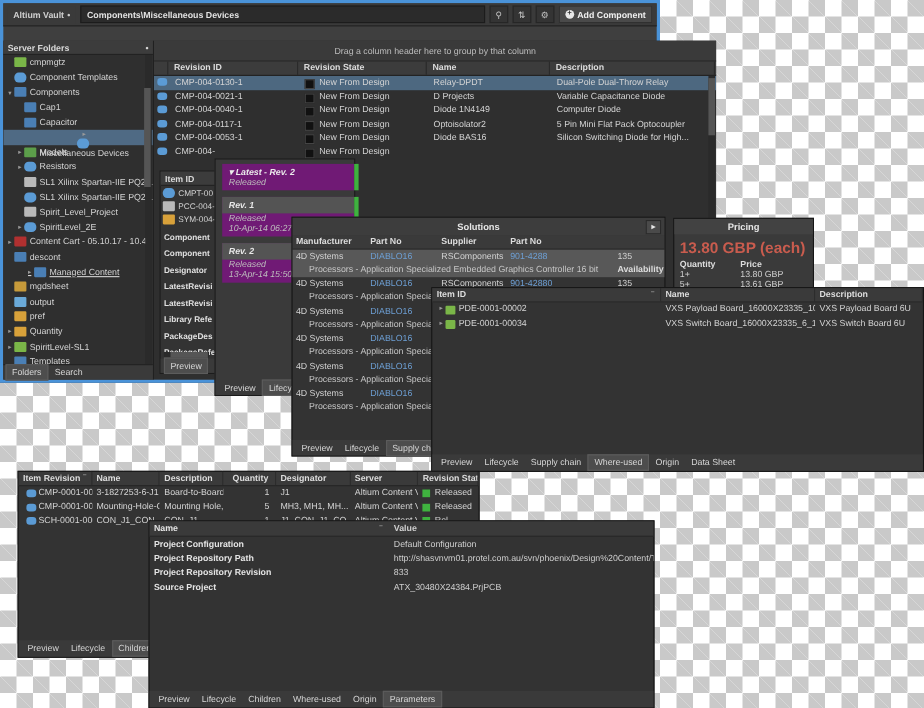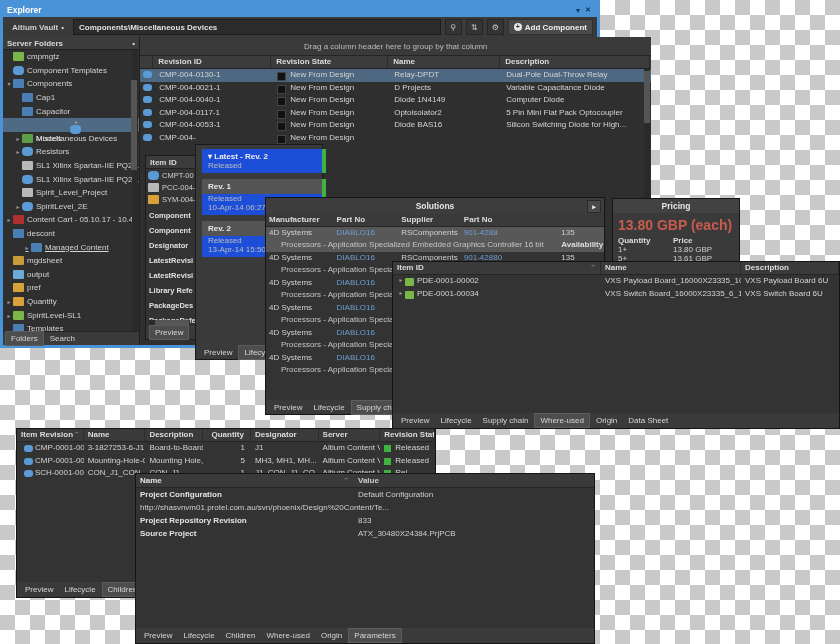--- a/index.html
+++ b/index.html
@@ -77,21 +77,21 @@
   .ghead div{padding:1px 0 0 5px;border-right:1px solid #2a2a2a;box-sizing:border-box;overflow:hidden;white-space:nowrap;}
   .grow{height:12.6px;display:flex;font-size:8px;color:#d4d4d4;white-space:nowrap;cursor:pointer;}
   .grow.sel{background:#4d6880;}
   .grow div{padding:1px 0 0 5px;box-sizing:border-box;overflow:hidden;}
   .cl-ic{width:9px;height:7px;background:#5b9bd5;border-radius:3px;margin:2px 2px 0 3px;flex:none;}
   .sq{width:7px;height:7px;background:#111;border:1px solid #444;margin:2px 4px 0 0;flex:none;}
   .gscroll{position:absolute;right:1px;width:6px;background:#2a2a2a;}
 
   
   #revpop{left:195px;top:144px;width:128px;height:216px;background:#3a3a3a;border:1px solid #1a1a1a;}
-  .rev-card{margin:2px 0 2px 6px;background:#1d4ed8;position:relative;cursor:pointer;}
+  .rev-card{margin:2px 0 2px 6px;background:#701a75;position:relative;cursor:pointer;font-style:italic;}
   .rev-card .bar{position:absolute;right:-4px;top:0;width:4px;height:100%;background:#3fb23f;}
   .rev-t{font-size:8px;font-weight:bold;color:#ececec;padding:3px 5px 0 6px;}
   .rev-s{font-size:8px;color:#bdbdbd;padding:0 5px 3px 6px;line-height:9px;}
   .rev-hdr{font-size:8px;font-weight:bold;color:#e8e8e8;padding:3px 6px;background:#545454;}
   .rev-tabs{position:absolute;bottom:0;left:0;right:0;height:14px;background:#3a3a3a;
     display:flex;align-items:center;gap:1px;padding-left:3px;}
 
   
   #itempane{left:145px;top:155px;width:52px;height:185px;background:#333;border:1px solid #1c1c1c;}
   .ipr{height:12px;display:flex;align-items:center;font-size:7.5px;color:#d2d2d2;padding-left:2px;white-space:nowrap;}
@@ -156,26 +156,20 @@
     display:flex;align-items:center;gap:1px;padding-left:3px;}
   .sortmk{font-size:6px;color:#9a9a9a;}
 </style>
 </head>
 <body>
 
 <div id="backdrop"></div>
 
 <div class="win" id="explorer">
 
-  <div id="titlebar">
-    <span>Explorer</span>
-    <span class="sp"></span>
-    <span class="tb-btn">▼</span>
-    <span class="tb-btn">✕</span>
-  </div>
 
   <div id="toolbar">
     <div class="vault-btn">
       <span>Altium Vault</span>
       <span>•</span>
     </div>
     <div class="breadcrumb">
       <span>Components\Miscellaneous Devices</span>
     </div>
     <div class="tb-icon">⚲</div>
@@ -670,20 +664,21 @@
       <span class="sortmk" style="float:right;padding-right:6px;">−</span>
     </div>
     <div class="pm-v">Value</div>
   </div>
   <div id="pm-rows">
       <div class="pm-row">
         <div class="pm-n">Project Configuration</div>
         <div class="pm-v">Default Configuration</div>
       </div>
       <div class="pm-row">
+        <div class="pm-n">Project Repository Path</div>
         <div class="pm-v">http://shasvnvm01.protel.com.au/svn/phoenix/Design%20Content/Te...</div>
       </div>
       <div class="pm-row">
         <div class="pm-n">Project Repository Revision</div>
         <div class="pm-v">833</div>
       </div>
       <div class="pm-row">
         <div class="pm-n">Source Project</div>
         <div class="pm-v">ATX_30480X24384.PrjPCB</div>
       </div>

